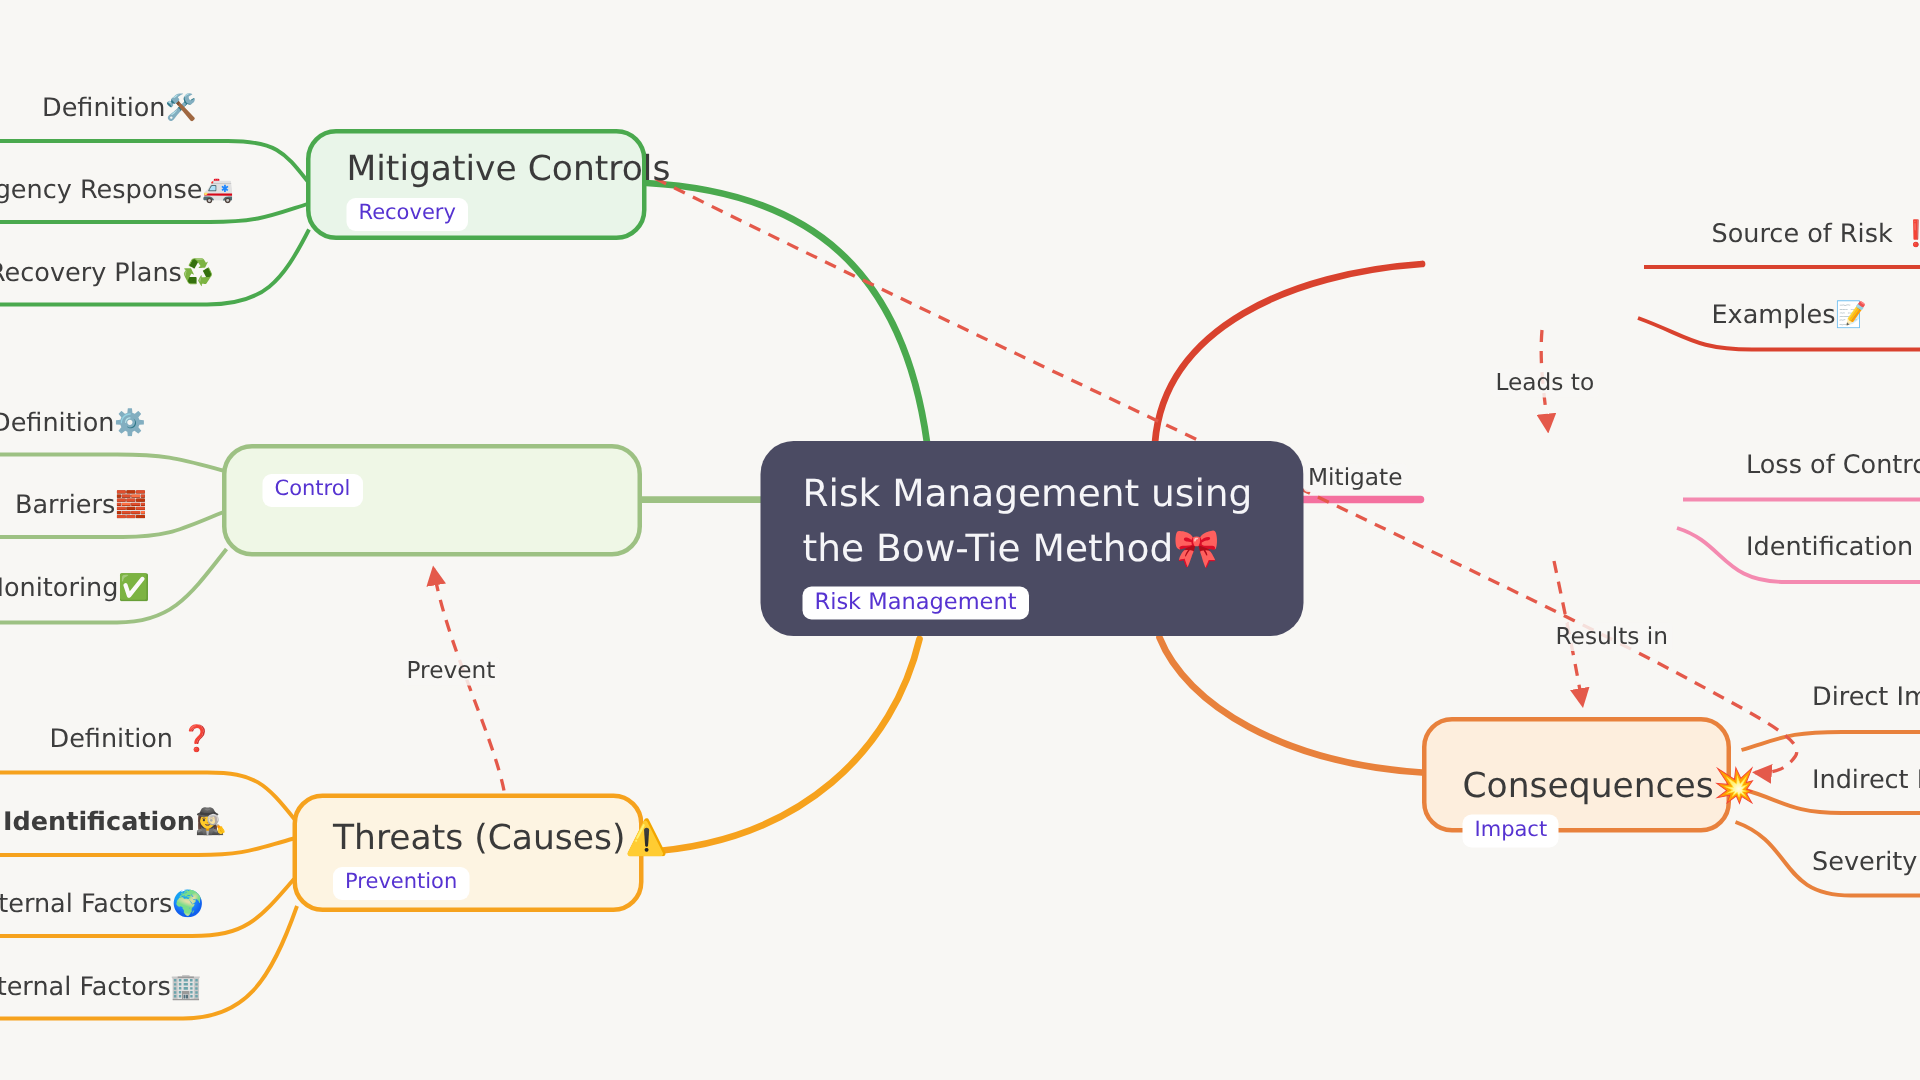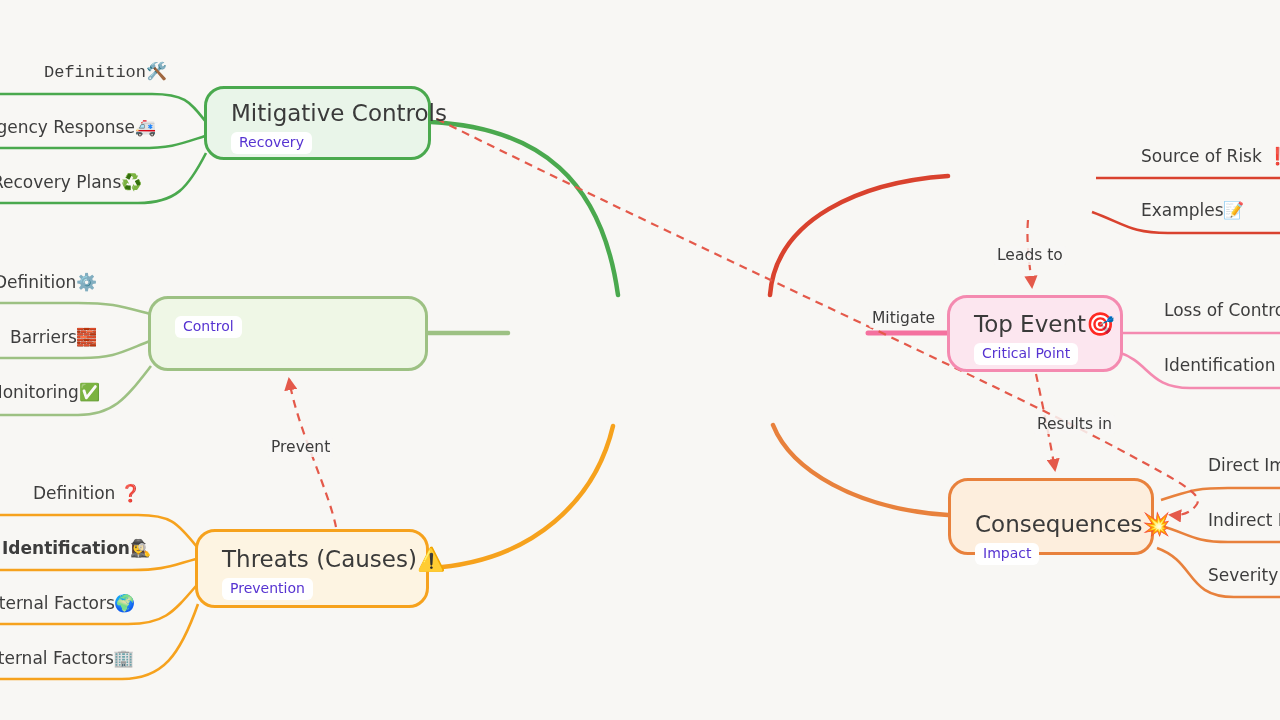--- a/index.html
+++ b/index.html
@@ -77,47 +77,47 @@
     <path d="M1161,500 C1188,492 1192,488 1228,488 H1300" fill="none" stroke="#e8813c" stroke-width="2.6"></path>
     <path d="M1161,526 C1188,533 1192,542 1228,542 H1300" fill="none" stroke="#e8813c" stroke-width="2.6"></path>
     <path d="M1157,548 C1196,562 1186,597 1234,597 H1300" fill="none" stroke="#e8813c" stroke-width="2.6"></path>
 
     <path d="M1028,220 C1026,244 1030,266 1032,287" fill="none" stroke="#e4594a" stroke-width="2.2" stroke-dasharray="8 6" marker-end="url(#arrowhead)"></path>
     <path d="M1036,374 C1043,407 1050,440 1055,470" fill="none" stroke="#e4594a" stroke-width="2.2" stroke-dasharray="8 6" marker-end="url(#arrowhead)"></path>
     <path d="M336,527 C328,488 297,428 289,379" fill="none" stroke="#e4594a" stroke-width="2.2" stroke-dasharray="8 6" marker-end="url(#arrowhead)"></path>
     <path d="M437,119 C690,245 1010,390 1128,454 C1178,481 1203,494 1197,504 C1191,513 1182,516 1170,515" fill="none" stroke="#e4594a" stroke-width="2.2" stroke-dasharray="8 6" marker-end="url(#arrowhead)"></path>
   </svg>
 
+  <div id="center-node">
+    <div class="title">Risk Management using the Bow-Tie Method🎀</div>
+    <span class="badge">Risk Management</span>
+  </div>
 
   <div class="node" style="left:204px;top:86px;width:227px;height:74px;border-color:#4aa94e;background:#e9f5e9;">
     <div class="title">Mitigative Controls</div>
     <span class="badge">Recovery</span>
   </div>
 
   <div class="node" style="left:148px;top:296px;width:280px;height:75px;border-color:#9dc183;background:#eff7e6;">
     <span class="badge">Control</span>
   </div>
 
   <div class="node" style="left:195px;top:529px;width:234px;height:79px;border-color:#f6a21d;background:#fdf4e2;padding-top:14px;">
     <div class="title">Threats (Causes)⚠️</div>
     <span class="badge">Prevention</span>
   </div>
 
 
-  <div class="node" style="left:947px;top:295px;width:176px;height:77px;border-color:#f48ab0;background:#fce6ef;padding-top:13px;">
-    <div class="title">Top Event🎯</div>
-    <span class="badge">Critical Point</span>
-  </div>
 
   <div class="node" style="left:948px;top:478px;width:206px;height:77px;border-color:#e8813c;background:#fdeedd;padding-top:30px;">
     <div class="title">Consequences💥</div>
     <span class="badge">Impact</span>
   </div>
 
-  <div class="leaf" style="left:44px;top:61px;font-family:Liberation Mono, monospace;">Definition🛠️</div>
+  <div class="leaf" style="left:28px;top:61px;">Definition🛠️</div>
   <div class="leaf" style="left:-48px;top:116px;">Emergency Response🚑</div>
   <div class="leaf" style="left:-8px;top:171px;">Recovery Plans♻️</div>
 
   <div class="leaf" style="left:-6px;top:271px;">Definition⚙️</div>
   <div class="leaf" style="left:10px;top:326px;">Barriers🧱</div>
   <div class="leaf" style="left:-12px;top:381px;">Monitoring✅</div>
 
   <div class="leaf" style="left:33px;top:482px;">Definition ❓</div>
   <div class="leaf" style="left:2px;top:537px;font-weight:bold;">Identification🕵️‍♀️</div>
   <div class="leaf" style="left:-22px;top:592px;">External Factors🌍</div>

